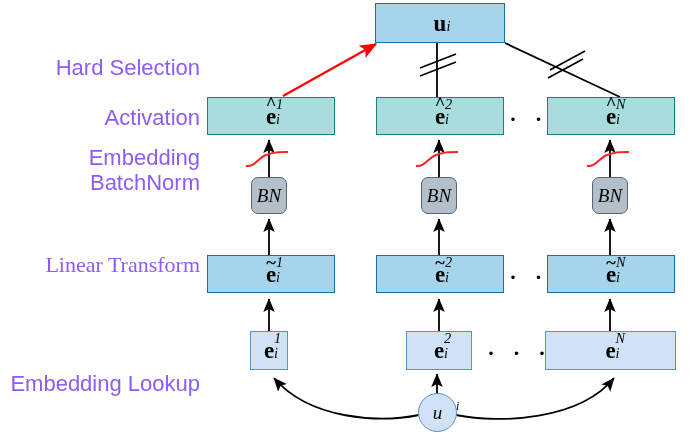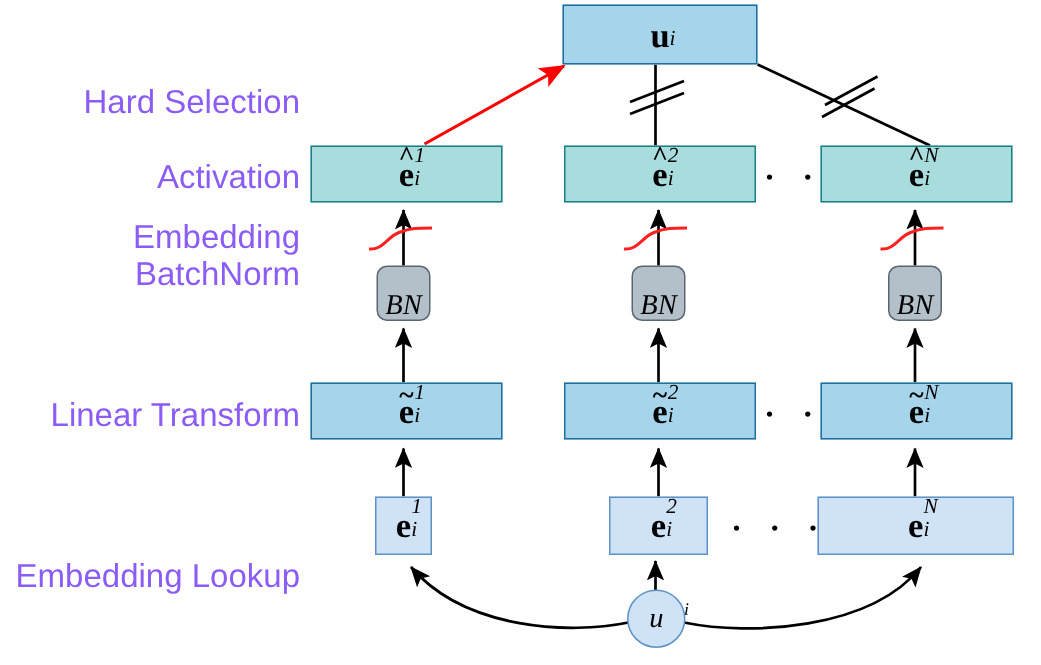--- a/index.html
+++ b/index.html
@@ -33,21 +33,21 @@
   }
   .bvar{font-weight:bold;font-style:normal;}
   .ivar{font-style:italic;font-weight:normal;}
   .sup{position:absolute;left:100%;top:-0.55em;font-size:0.62em;font-style:italic;}
   .sub{position:absolute;left:100%;top:0.50em;font-size:0.62em;font-style:italic;}
   .acc{position:absolute;left:50%;transform:translateX(-50%);top:-0.52em;font-size:0.80em;font-weight:bold;}
 
   .teal{background:#a9dcdc;border:1.6px solid #1b7f85;}
   .blue{background:#a6d4ea;border:1.6px solid #1f6f9e;}
   .pale{background:#cfe2f6;border:1.6px solid #5d92c4;}
-  .gray{background:#b3bfc9;border:1.4px solid #5c6670;border-radius:7px;align-items:flex-end;}
+  .gray{background:#b3bfc9;border:1.4px solid #5c6670;border-radius:7px;}
 
   .circ{
     position:absolute;box-sizing:border-box;
     background:#cfe2f6;border:1.4px solid #5d92c4;border-radius:50%;
     display:flex;align-items:center;justify-content:center;
     font-family:"Liberation Serif",serif;
   }
 
   .dots{
     position:absolute;
@@ -60,21 +60,21 @@
 </style>
 </head>
 <body>
 
 <div id="stage">
 
   <div class="row-label" style="top:55px;">Hard Selection</div>
   <div class="row-label" style="top:105px;">Activation</div>
   <div class="row-label" style="top:145px;">Embedding</div>
   <div class="row-label" style="top:170px;">BatchNorm</div>
-  <div class="row-label" style="top:264px;">Linear Transform</div>
+  <div class="row-label" style="top:252px;font-family:Liberation Serif, serif;">Linear Transform</div>
   <div class="row-label" style="top:339px;margin-top:32px;">Embedding Lookup</div>
 
   <svg class="overlay" viewBox="0 0 694 443">
     <defs>
       <marker id="ah" markerWidth="9" markerHeight="9" refX="7.2" refY="3.2" orient="auto">
         <path d="M0,0 L7.6,3.2 L0,6.4 L1.6,3.2 z" fill="#000"></path>
       </marker>
       <marker id="ahr" markerWidth="10" markerHeight="10" refX="7.6" refY="3.4" orient="auto">
         <path d="M0,0 L8.2,3.4 L0,6.8 L1.8,3.4 z" fill="#ff0000"></path>
       </marker>

